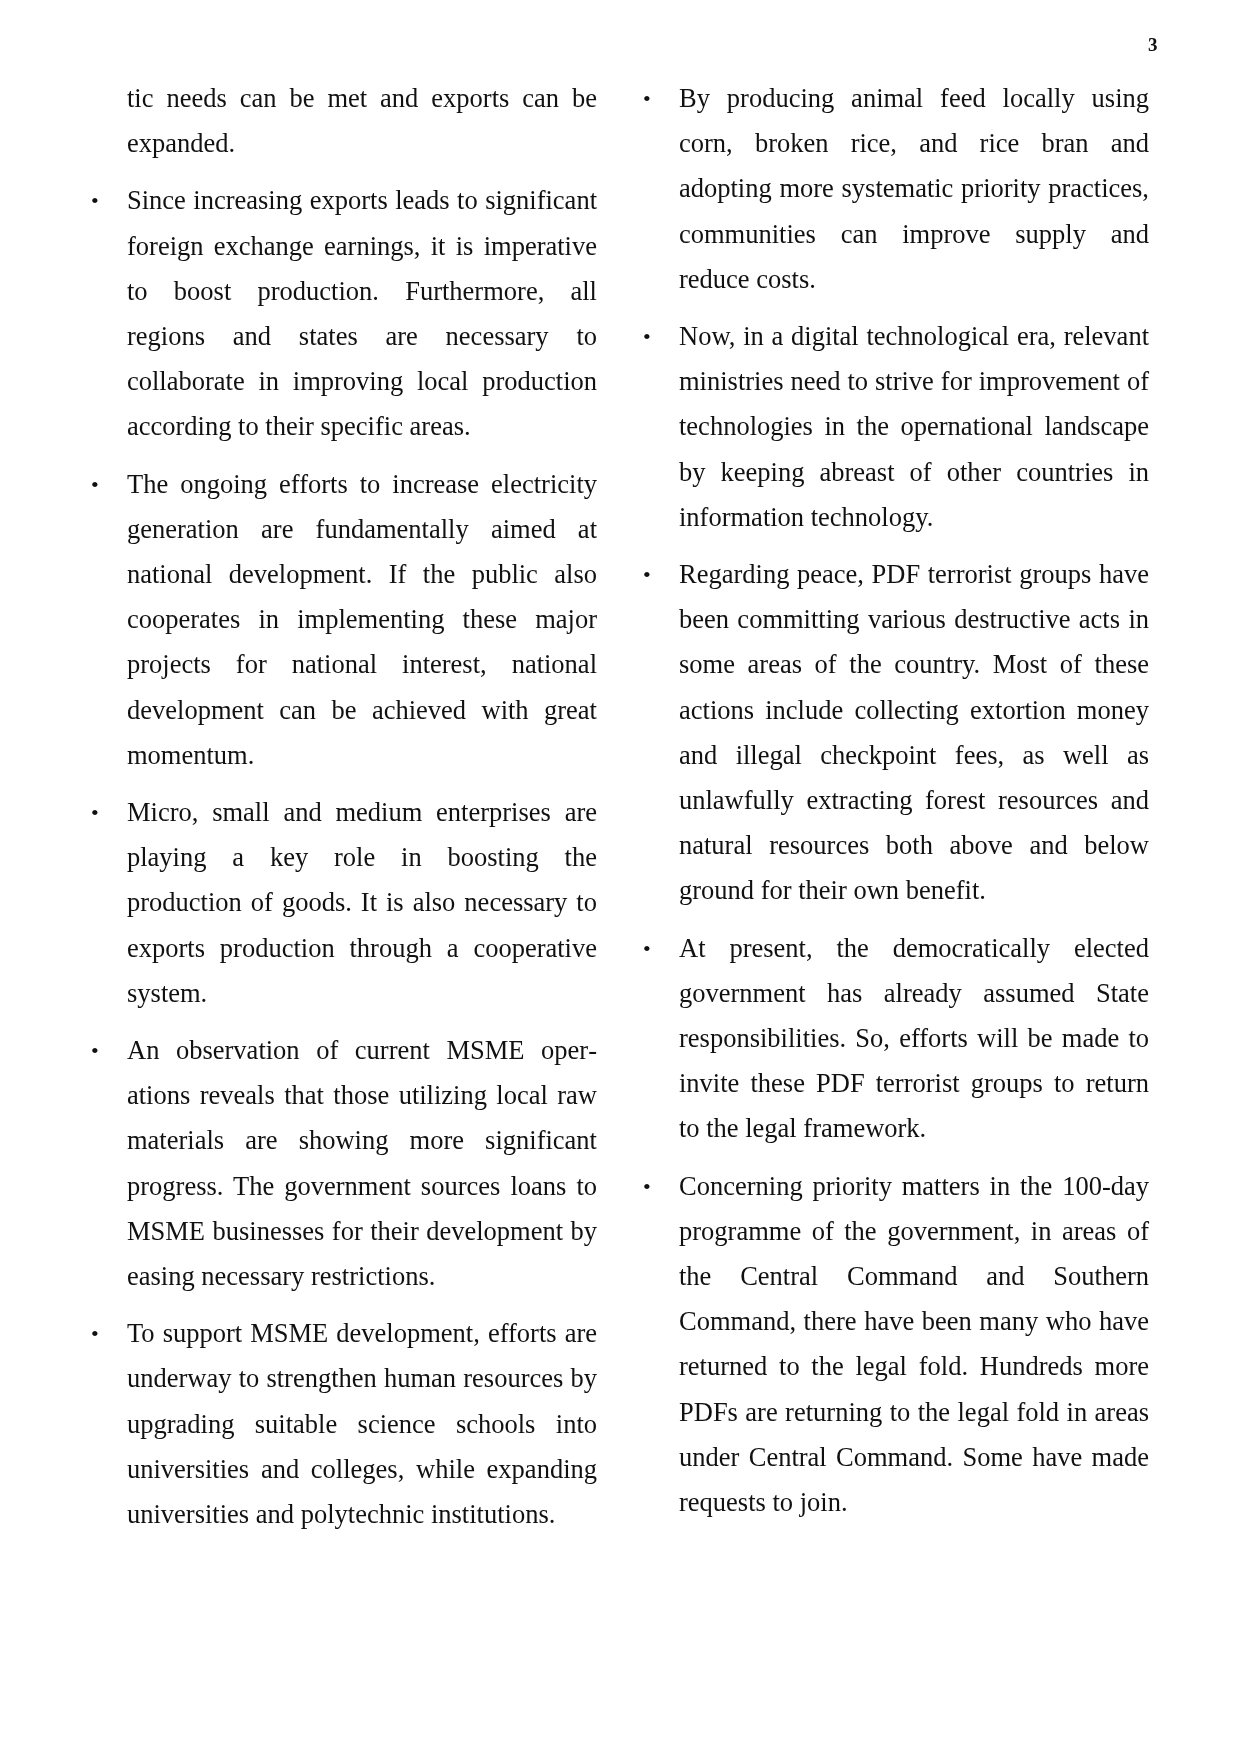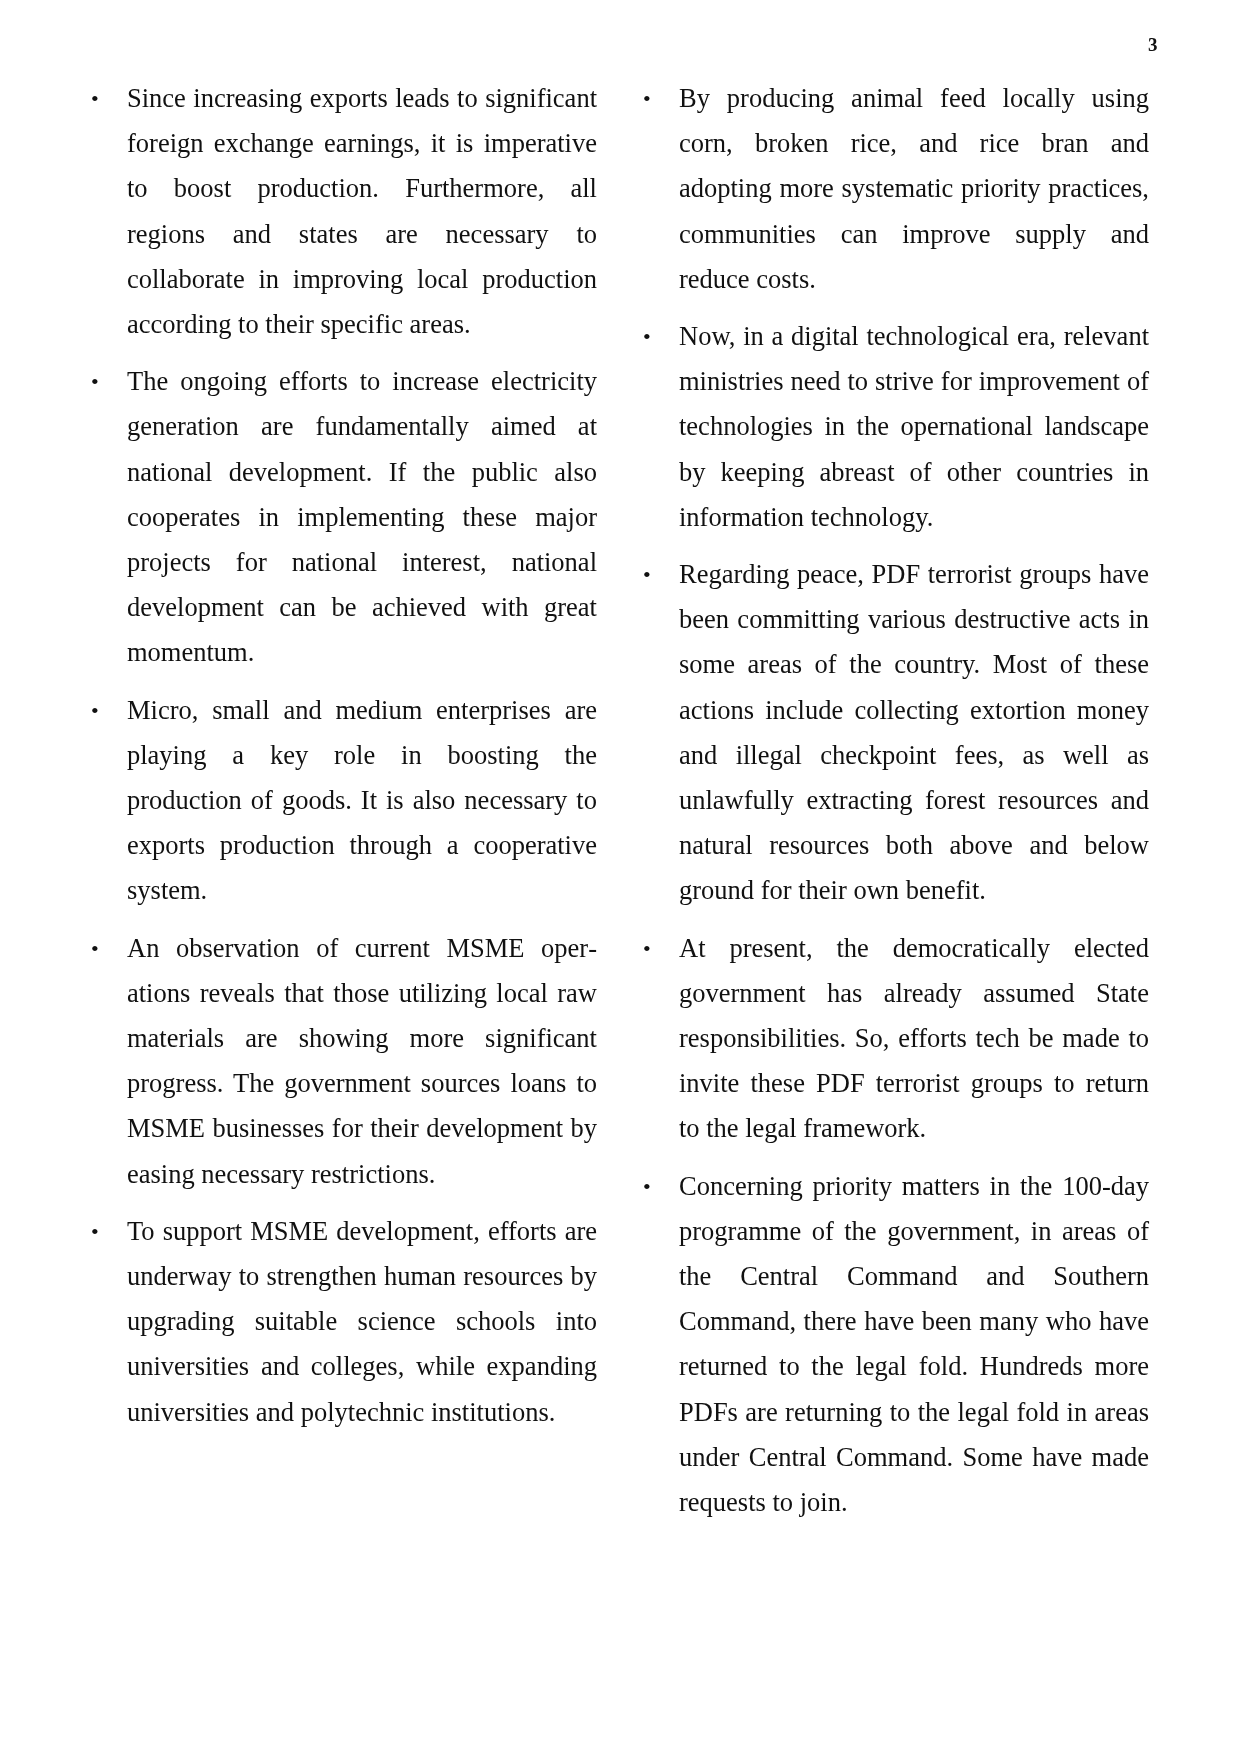--- a/index.html
+++ b/index.html
@@ -13,20 +13,23 @@
           margin: 0 0 12px 0; hyphens: manual; }
   .bullet { position: absolute; left: -36px; top: 0; font-size: 22px; }
   .text { display: block; }
 </style>
 </head>
 <body>
 
 <div class="page-number">3</div>
 
 <div class="column col-left">
+  <div class="para">
+    <span class="text">tic needs can be met and exports can be expanded.</span>
+  </div>
   <div class="para">
     <span class="bullet">•</span>
     <span class="text">Since increasing exports leads to signif­icant foreign exchange earnings, it is imperative to boost production. Further­more, all regions and states are neces­sary to collaborate in improving local production according to their specific areas.</span>
   </div>
   <div class="para">
     <span class="bullet">•</span>
     <span class="text">The ongoing efforts to increase electric­ity generation are fundamentally aimed at national development. If the public also cooperates in implementing these major projects for national interest, na­tional development can be achieved with great momentum.</span>
   </div>
   <div class="para">
     <span class="bullet">•</span>
@@ -50,19 +53,19 @@
   <div class="para">
     <span class="bullet">•</span>
     <span class="text">Now, in a digital technological era, rele­vant ministries need to strive for im­provement of technologies in the oper­national landscape by keeping abreast of other countries in information tech­nology.</span>
   </div>
   <div class="para">
     <span class="bullet">•</span>
     <span class="text">Regarding peace, PDF terrorist groups have been committing various destruc­tive acts in some areas of the country. Most of these actions include collecting extortion money and illegal checkpoint fees, as well as unlawfully extracting forest resources and natural resources both above and below ground for their own benefit.</span>
   </div>
   <div class="para">
     <span class="bullet">•</span>
-    <span class="text">At present, the democratically elected government has already assumed State responsibilities. So, efforts tech be made to invite these PDF terrorist groups to return to the legal framework.</span>
+    <span class="text">At present, the democratically elected government has already assumed State responsibilities. So, efforts will be made to invite these PDF terrorist groups to return to the legal framework.</span>
   </div>
   <div class="para">
     <span class="bullet">•</span>
     <span class="text">Concerning priority matters in the 100-day programme of the government, in areas of the Central Command and Southern Command, there have been many who have returned to the legal fold. Hundreds more PDFs are returning to the legal fold in areas under Central Command. Some have made requests to join.</span>
   </div>
 </div>
 
 </body></html>

